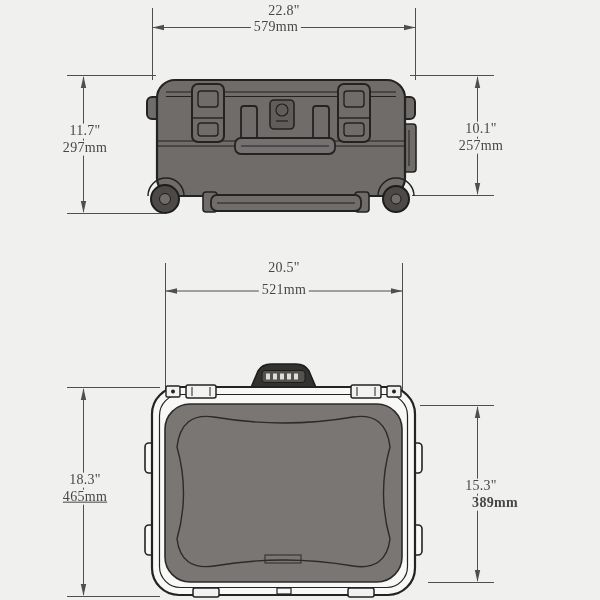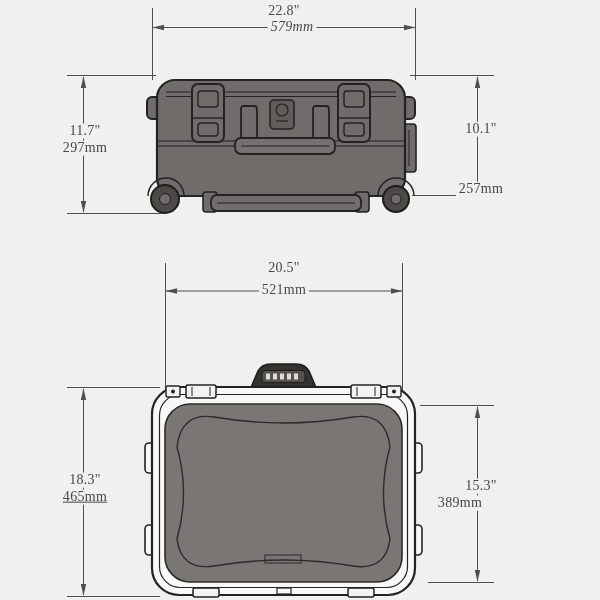--- a/index.html
+++ b/index.html
@@ -179,30 +179,30 @@
 
       <g>
         <rect x="193" y="588" width="26" height="9" rx="2" fill="#f2f2f0" stroke="#232323" stroke-width="1.5"></rect>
         <rect x="348" y="588" width="26" height="9" rx="2" fill="#f2f2f0" stroke="#232323" stroke-width="1.5"></rect>
         <rect x="277" y="588" width="14" height="6" fill="none" stroke="#232323" stroke-width="1.2"></rect>
       </g>
     </g>
   </svg>
 
   <div class="dim-label" style="left:284px;top:11px;">22.8"</div>
-  <div class="dim-label" style="left:292px;top:27px;font-style:italic;">579mm</div>
+  <div class="dim-label" style="left:276px;top:27px;">579mm</div>
 
   <div class="dim-label" style="left:85px;top:131px;">11.7"</div>
   <div class="dim-label" style="left:85px;top:148px;text-align:center;">297mm</div>
 
   <div class="dim-label" style="left:481px;top:129px;">10.1"</div>
-  <div class="dim-label" style="left:481px;top:146px;margin-top:43px;">257mm</div>
+  <div class="dim-label" style="left:481px;top:146px;">257mm</div>
 
   <div class="dim-label" style="left:284px;top:268px;">20.5"</div>
   <div class="dim-label" style="left:284px;top:290px;text-align:right;">521mm</div>
 
   <div class="dim-label" style="left:85px;top:480px;">18.3"</div>
   <div class="dim-label" style="left:85px;top:497px;text-decoration:underline;">465mm</div>
 
   <div class="dim-label" style="left:481px;top:486px;">15.3"</div>
-  <div class="dim-label" style="left:460px;top:503px;">389mm</div>
+  <div class="dim-label" style="left:495px;top:503px;font-weight:bold;">389mm</div>
 
 </div>
 
 </body></html>

